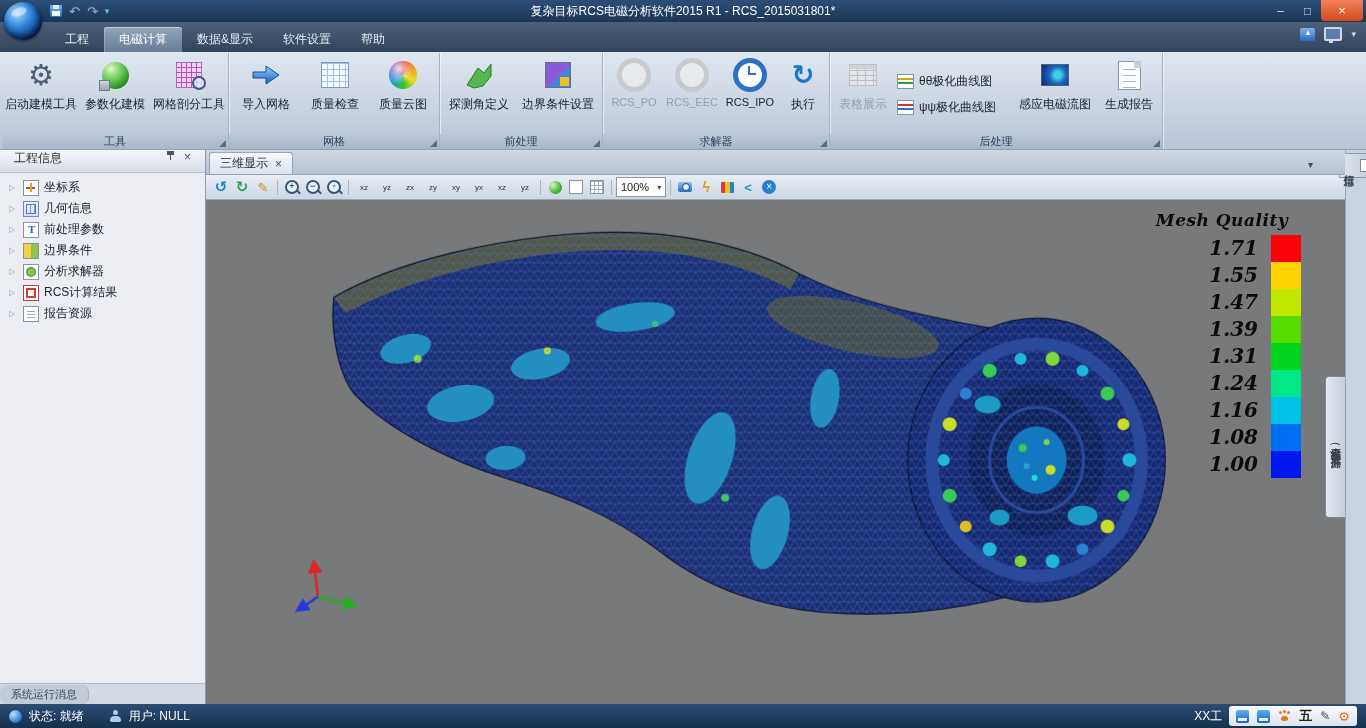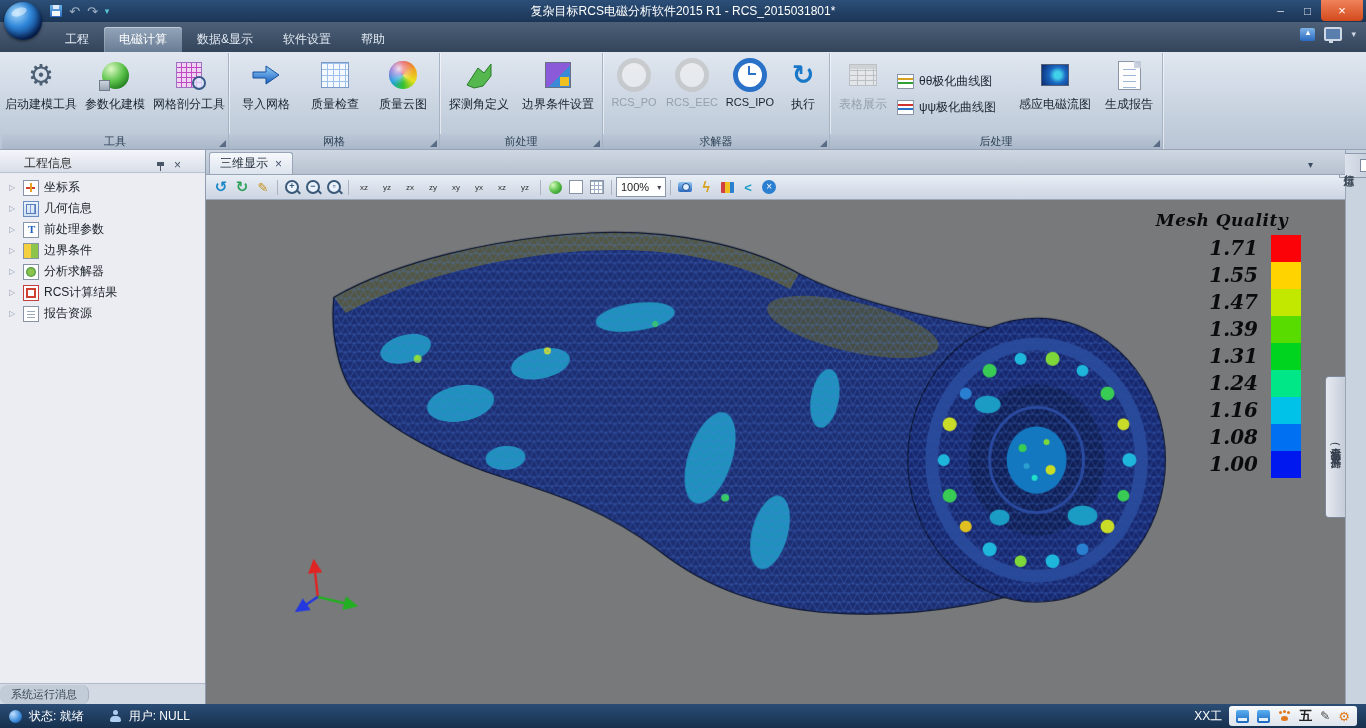--- a/index.html
+++ b/index.html
@@ -74,21 +74,21 @@
   .curve-icon.blue{background-image:linear-gradient(transparent 0 3px,#d03030 3px 5px,transparent 5px 7px,#2a72c8 7px 9px,transparent 9px);}
   .flow-icon{width:26px;height:20px;border:1px solid #556078;background:radial-gradient(circle at 60% 50%,#40d0e8 0 18%,#1b66c0 45%,#0a2a6e 100%);}
   .doc-icon{width:21px;height:27px;background:#fdfdfe;border:1px solid #8a96a6;position:relative;
     background-image:repeating-linear-gradient(0deg,transparent 0 5px,#9fb6d4 5px 6px);background-size:13px 100%;background-position:4px 4px;background-repeat:no-repeat;}
   .doc-icon::after{content:"";position:absolute;right:-1px;top:-1px;border-style:solid;border-width:0 7px 7px 0;border-color:#bfcad9 #bfcad9 #c9d2de #c9d2de;}
   .arrow-import svg{display:block;}
 
   
   .main{flex:1;display:flex;min-height:0;background:#aeb9c9;}
   .left-panel{width:205px;flex:none;display:flex;flex-direction:column;background:#ebedf2;border-right:1px solid #8f9cb0;}
-  .lp-header{height:22px;flex:none;background:linear-gradient(#f4f6fa,#d8dee8);display:flex;align-items:flex-end;padding:0 24px;border-bottom:1px solid #b9c2d0;color:#333;}
+  .lp-header{height:22px;flex:none;background:linear-gradient(#f4f6fa,#d8dee8);display:flex;align-items:flex-start;padding:0 14px;border-bottom:1px solid #b9c2d0;color:#333;}
   .lp-title{flex:1;font-size:12px;}
   .pin-icon{position:relative;width:11px;height:11px;margin-right:8px;}
   .pin-icon::before{content:"";position:absolute;left:2px;top:1px;width:7px;height:4px;background:#4a5568;}
   .pin-icon::after{content:"";position:absolute;left:5px;top:5px;width:1px;height:5px;background:#4a5568;}
   .lp-close{color:#44506077;font-size:12px;color:#445060;}
   .lp-tree{flex:1;padding-top:4px;background:#ebedf2;overflow:hidden;}
   .tree-item{display:flex;align-items:center;height:21px;padding-left:9px;gap:5px;color:#20262e;}
   .tree-caret{color:#98a4b4;font-size:8px;width:9px;flex:none;}
   .ti{width:14px;height:14px;border:1px solid #8894a6;background:#fff;position:relative;flex:none;}
   .ti-coord::before{content:"";position:absolute;left:2px;top:6px;width:9px;height:2px;background:#d43c2c;}

